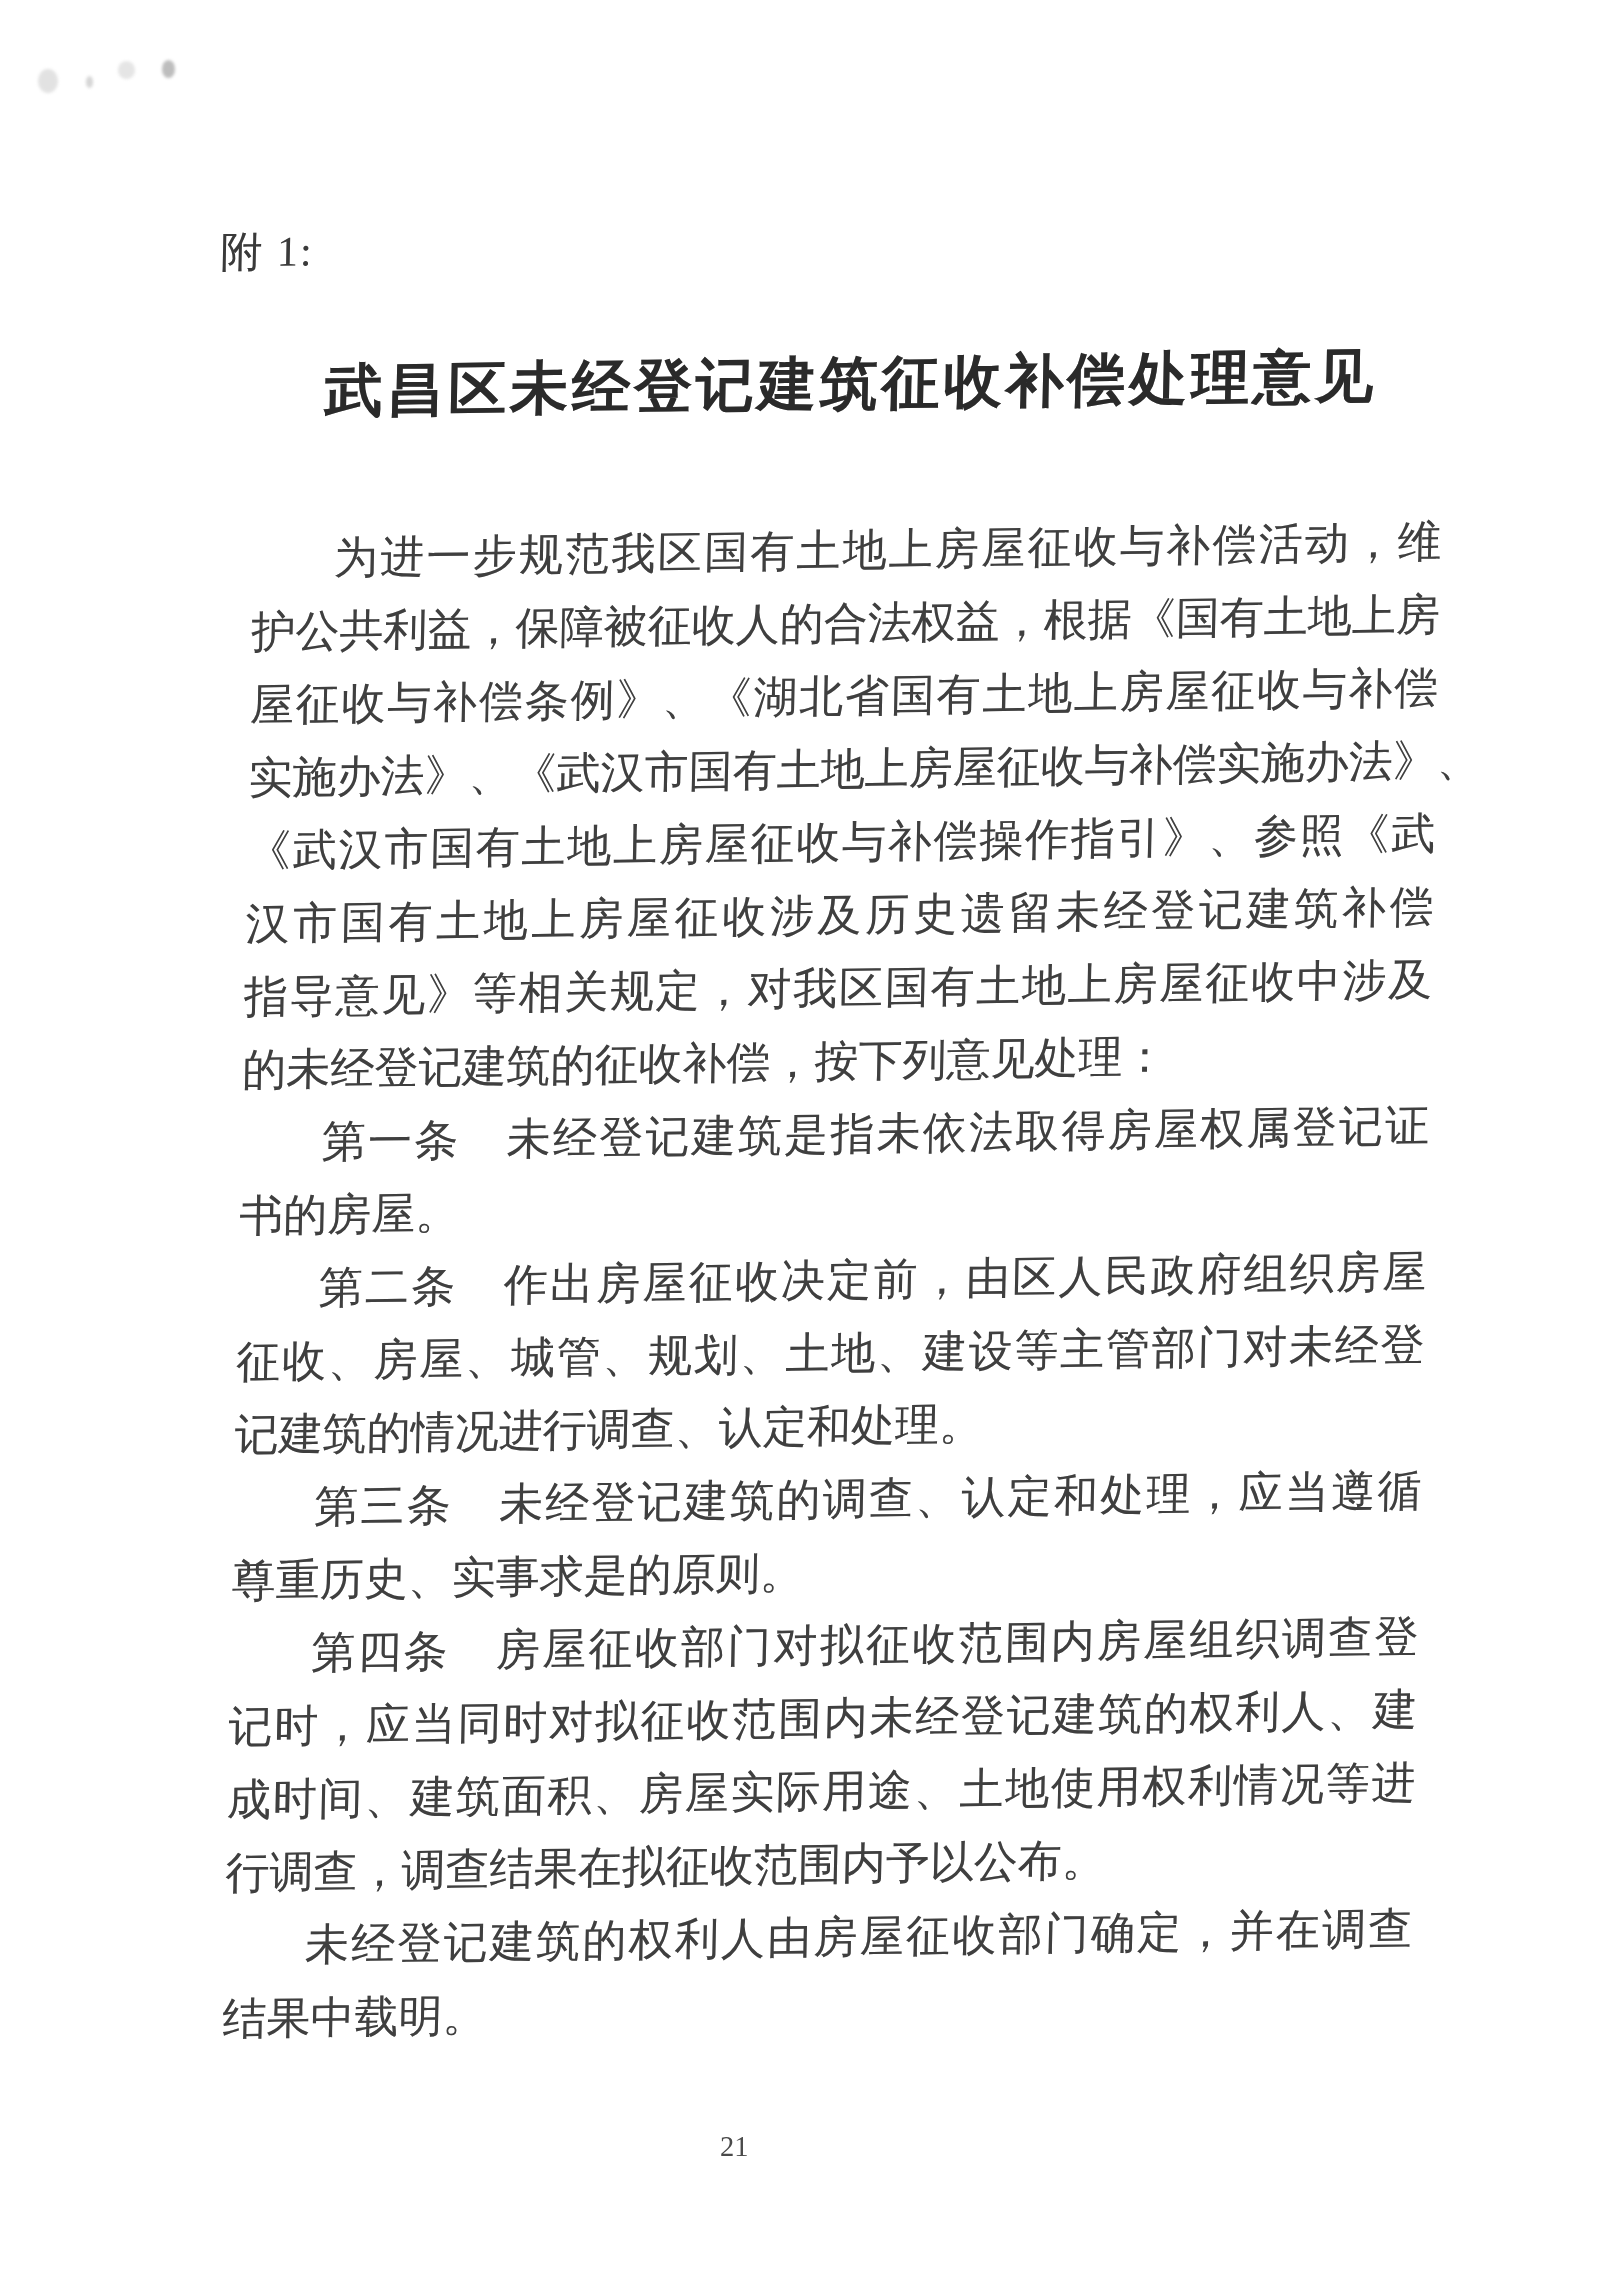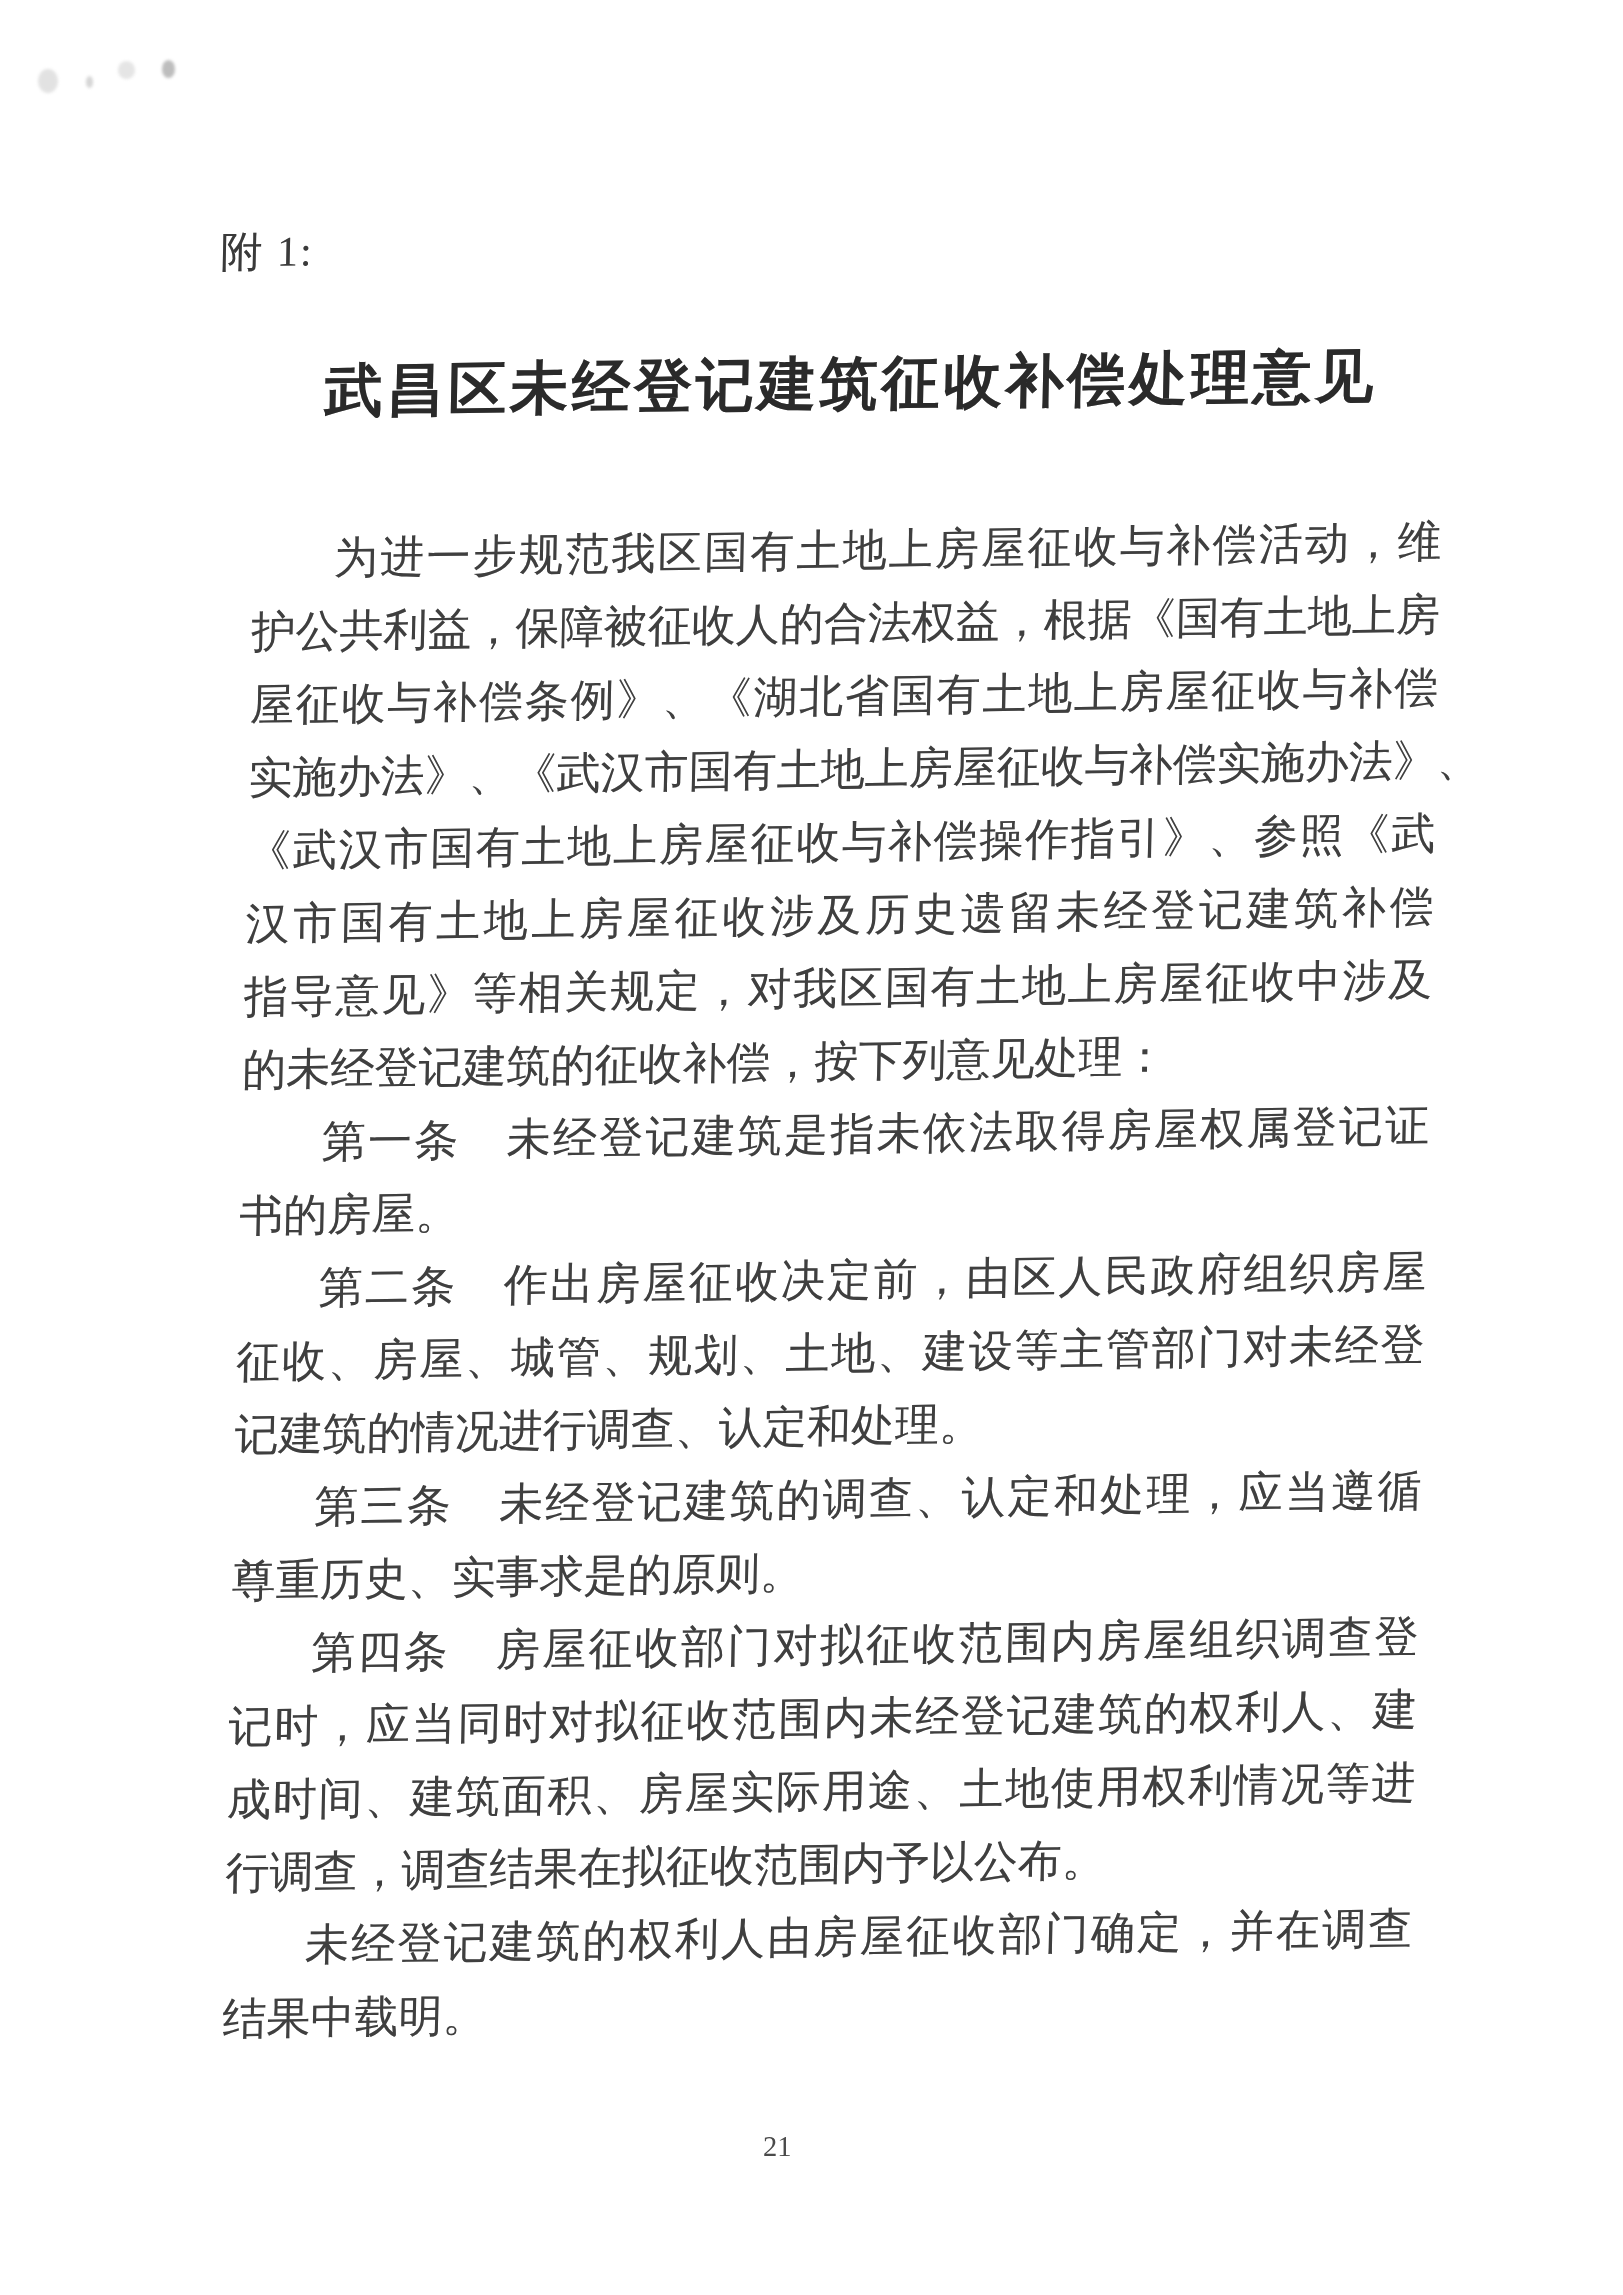--- a/index.html
+++ b/index.html
@@ -79,21 +79,21 @@
     text-align: justify;
     text-align-last: justify;
     color: #3f3f3f;
     text-shadow: 0 0 0.5px rgba(63,63,63,.35);
   }
   .line.start { text-indent: 81px; }
   .line.end   { text-align-last: left; }
 
   .page-number {
     position: absolute;
-    left: 763px;
+    left: 720px;
     top: 2133px;
     font-size: 28.5px;
     line-height: 1;
     color: #4a4a4a;
     font-family: "Liberation Serif", "DejaVu Serif", serif;
   }
 </style>
 </head>
 <body>
 

